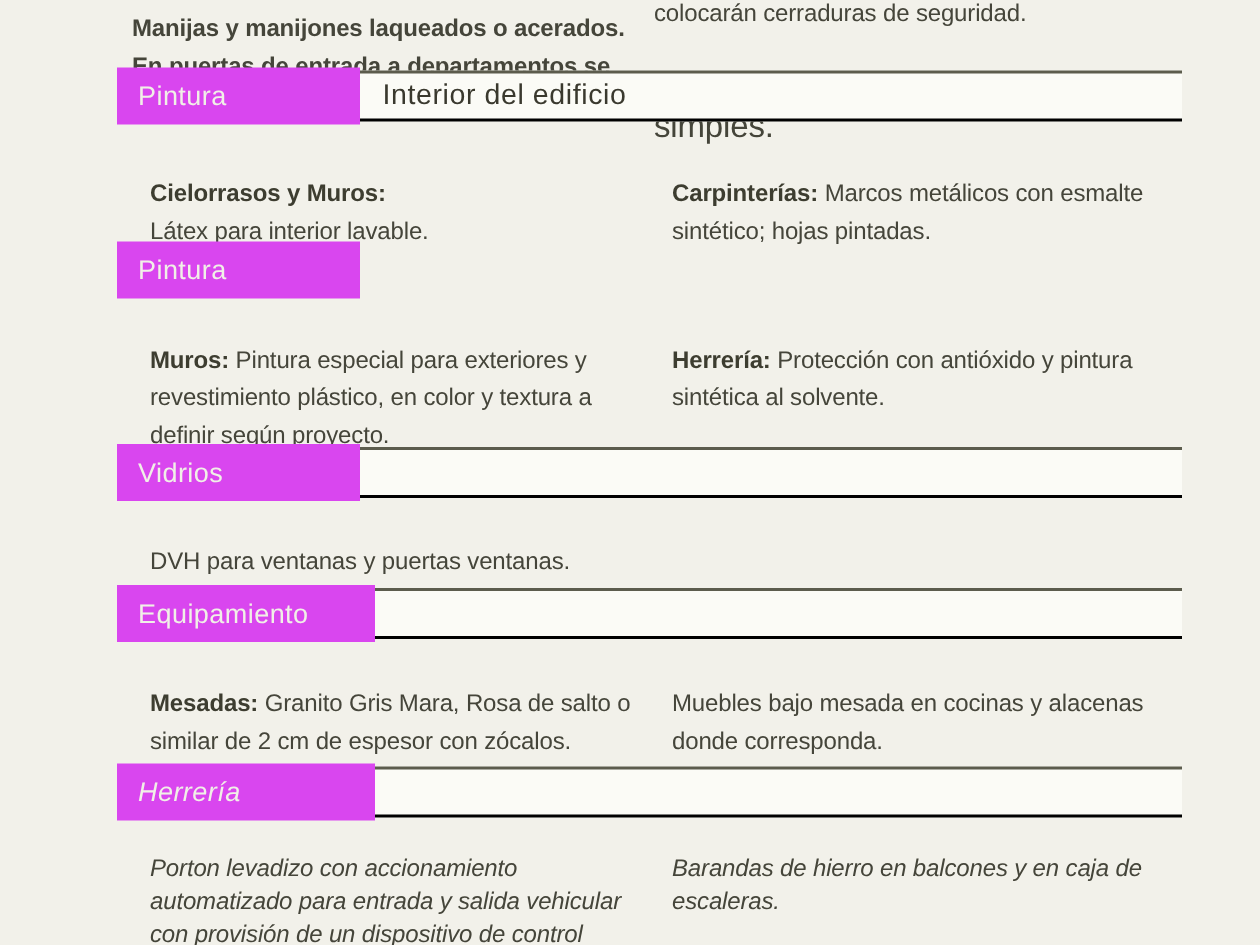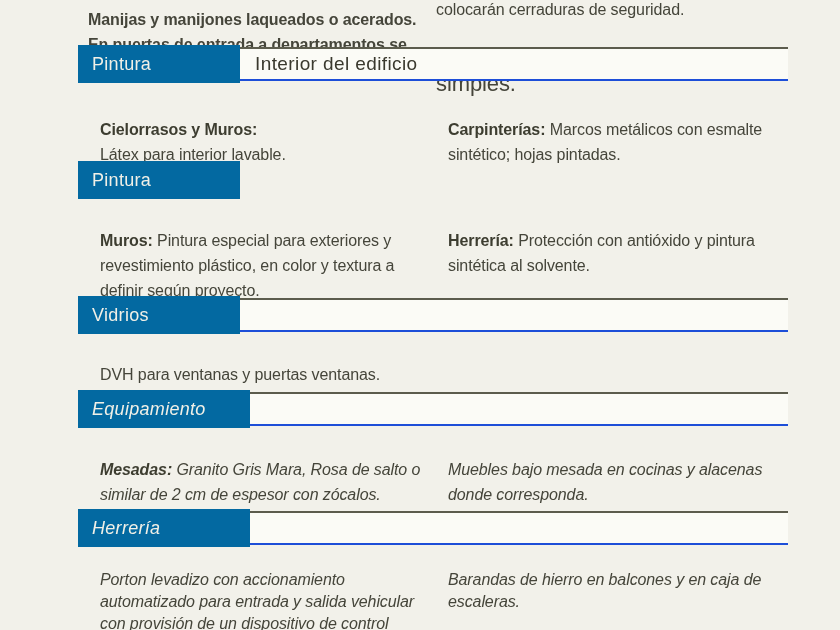--- a/index.html
+++ b/index.html
@@ -28,35 +28,35 @@
   .intro-right-frag {
     position: absolute; left: 436px; top: -19px; width: 344px;
     font-size: 16px; line-height: 25px; letter-spacing: -0.1px;
   }
 
   
   .sec { position: absolute; left: 78px; right: 52px; }
   .sec1 { top: 45px; }
   .sec2 { top: 161px; }
   .sec3 { top: 296px; }
-  .sec4 { top: 390px; font-style: italic; }
+  .sec4 { top: 390px; }
   .sec5 { top: 509px; font-style: italic; }
 
   .hdr { display: flex; height: 38px; }
   .tab {
     width: 148px; padding-left: 14px;
-    background: #0369a1; color: #f1f0e7;
+    background: #d946ef; color: #f1f0e7;
     display: flex; align-items: center;
     font-size: 18px; letter-spacing: 0.3px;
   }
   .wide .tab { width: 158px; }
   .strip {
     flex: 1; margin: 2px 0;
     border-top: 2px solid #5c5c4d;
-    border-bottom: 2px solid #1d4ed8;
+    border-bottom: 2px solid #000000;
     background: #fbfbf6;
     display: flex; align-items: center;
     padding-left: 15px;
   }
   .subtitle { font-size: 19px; letter-spacing: 0.4px; color: #3a392e; }
 
   .cols { position: relative; }
   .sec1 .cols { margin-top: 22px; }
   .sec2 .cols { margin-top: 17px; }
   .sec3 .cols { margin-top: 16px; }

